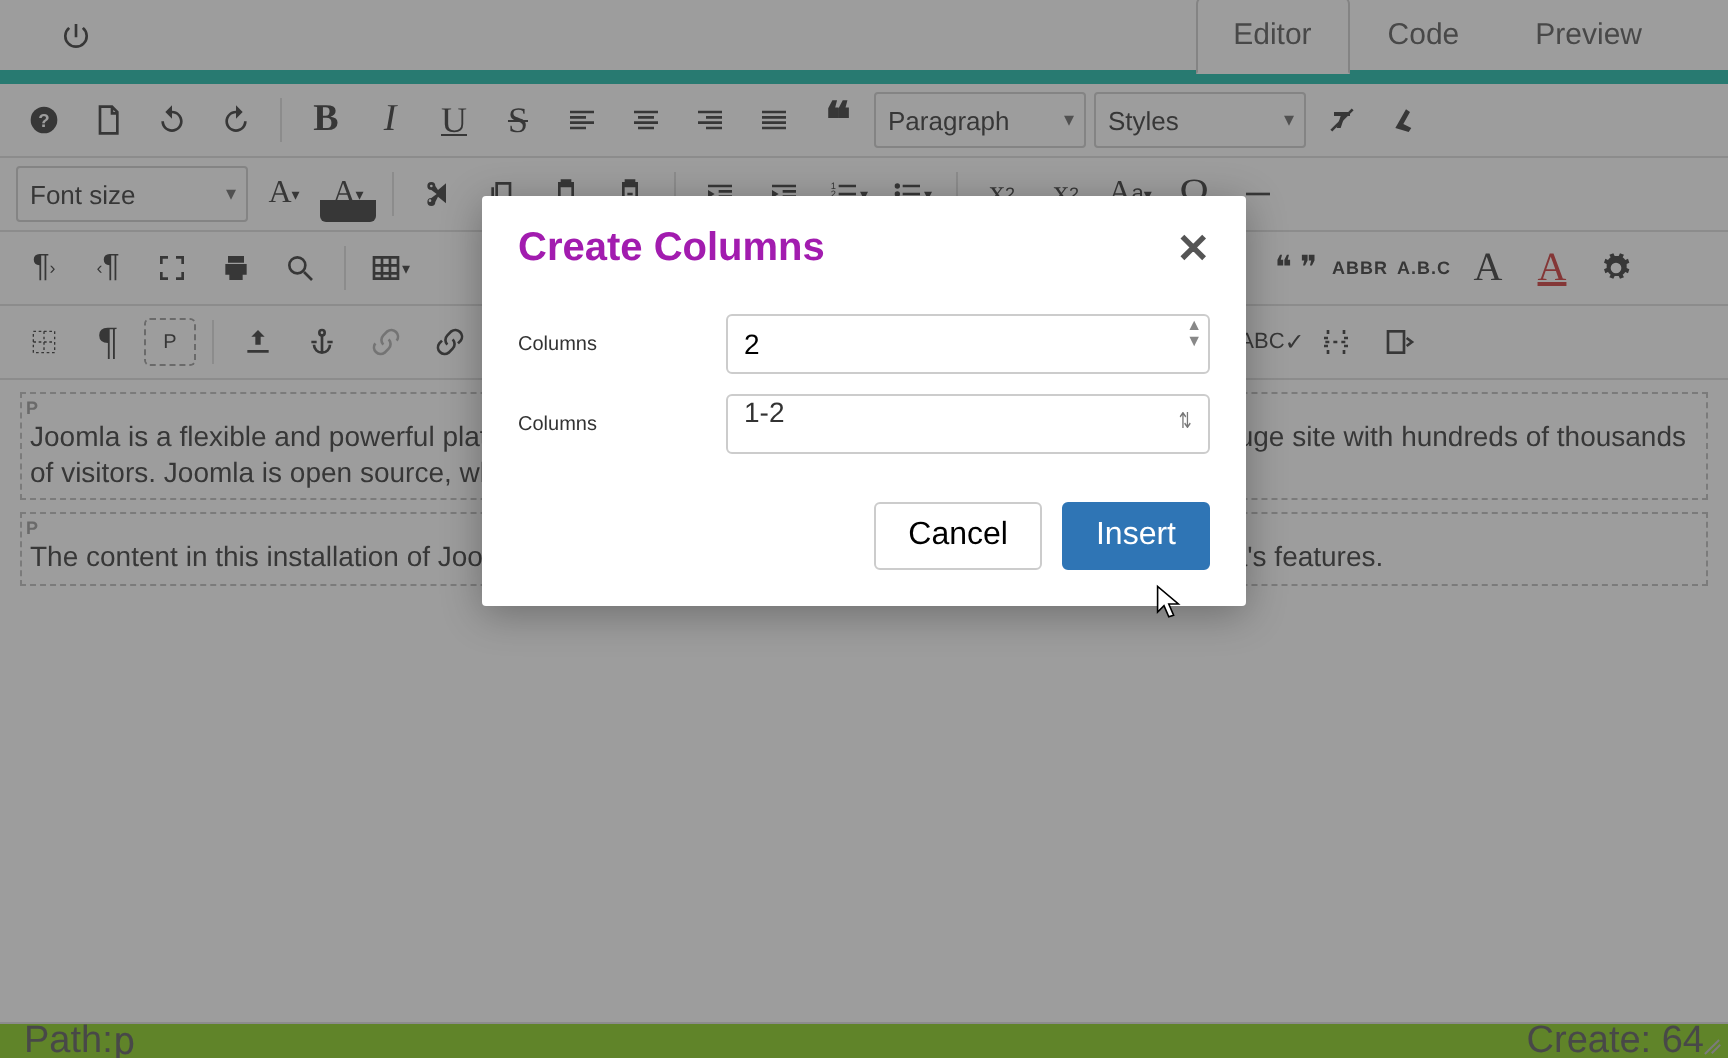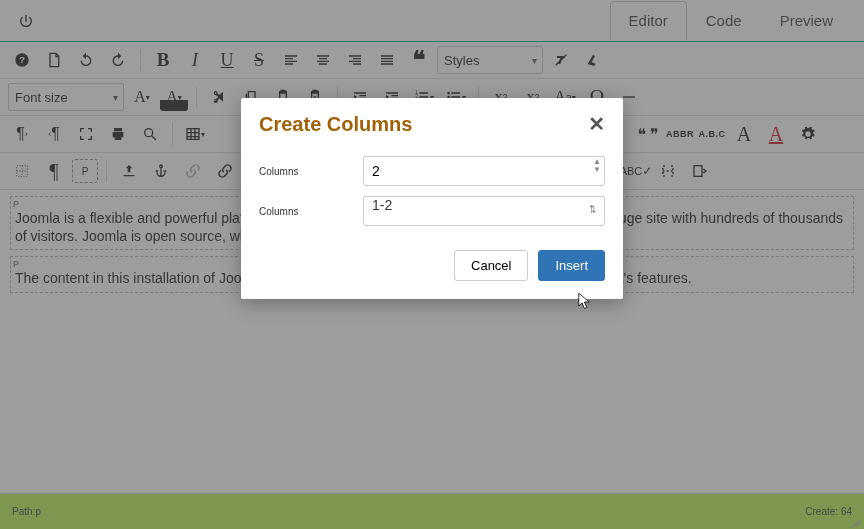--- a/index.html
+++ b/index.html
@@ -1,51 +1,51 @@
 <!DOCTYPE html>
 <html><head>
 <meta charset="utf-8">
 <style>
 *{box-sizing:border-box;margin:0;padding:0;font-family:Arial,Helvetica,sans-serif}
 body{width:864px;height:529px;overflow:hidden;background:#fff;position:relative;font-size:13px;color:#333}
-.top{height:42px;border-bottom:1px solid #14b8a6;display:flex;align-items:center;padding:0 12px}
+.top{height:42px;border-bottom:7px solid #14b8a6;display:flex;align-items:center;padding:0 24px}
 .top-left{flex:1}
 .tabs{display:flex;gap:0}
 .tab{padding:10px 18px;border:1px solid transparent;cursor:pointer;font-size:15px;color:#555}
 .tab.active{border:1px solid #ccc;border-bottom-color:#fff;background:#fff;border-radius:4px 4px 0 0}
 .tb{border-bottom:1px solid #ddd;padding:4px 8px;display:flex;align-items:center;gap:4px;flex-wrap:wrap}
 .btn{width:28px;height:28px;display:inline-flex;align-items:center;justify-content:center;cursor:pointer;border-radius:3px;color:#333;font-size:16px}
 .btn svg{width:16px;height:16px;fill:currentColor}
 .sep{width:1px;height:22px;background:#ddd;margin:0 4px}
 .sel{height:28px;border:1px solid #ccc;background:#fff;padding:2px 20px 2px 6px;font-size:13px;position:relative;display:inline-flex;align-items:center;border-radius:2px;cursor:pointer}
 .sel::after{content:"▾";position:absolute;right:5px;font-size:10px;color:#666}
 .abbr{font-size:9px;font-weight:bold;letter-spacing:0.5px}
 .content{padding:6px 10px}
 .block{border:1px dashed #bbb;margin-bottom:6px;position:relative;padding:2px 4px 4px 4px}
 .block .tag{position:absolute;top:2px;left:2px;font-size:9px;color:#999;font-weight:bold}
 .block p{font-size:14px;color:#333;line-height:1.3;margin-top:10px}
-.status{position:absolute;bottom:0;left:0;right:0;height:36px;border-top:1px solid #ddd;display:flex;align-items:center;padding:0 12px;font-size:10px;color:#555;background:#bef264}
+.status{position:absolute;bottom:0;left:0;right:0;height:18px;border-top:1px solid #ddd;display:flex;align-items:center;padding:0 12px;font-size:19px;color:#555;background:#84cc16}
 .status .r{margin-left:auto}
 .overlay{position:absolute;inset:0;background:rgba(60,60,60,0.5);display:flex;align-items:flex-start;justify-content:center;padding-top:98px}
 .modal{width:382px;background:#fff;border-radius:2px;box-shadow:0 4px 20px rgba(0,0,0,0.3)}
 .mhead{display:flex;align-items:center;padding:14px 18px}
-.mhead h2{font-size:20px;font-weight:bold;color:#a16207;flex:1}
+.mhead h2{font-size:20px;font-weight:bold;color:#a21caf;flex:1}
 .close{font-size:20px;color:#555;cursor:pointer;font-weight:bold}
 .mbody{padding:6px 18px 14px 18px}
 .row{display:flex;align-items:center;margin-bottom:10px}
 .row label{width:104px;font-size:10px;color:#333}
 .nin,.msel{flex:1;height:30px;border:1px solid #ccc;border-radius:3px;padding:0 8px;font-size:14px;background:#fff}
 .nwrap{flex:1;position:relative}
 .nwrap .nin{width:100%}
 .spin{position:absolute;right:4px;top:2px;display:flex;flex-direction:column;font-size:8px;color:#888;line-height:1}
 .mselw{flex:1;position:relative}
 .mselw .msel{width:100%}
 .mselw::after{content:"⇅";position:absolute;right:8px;top:7px;font-size:11px;color:#777;transform:scaleX(0.7)}
 .mfoot{display:flex;justify-content:flex-end;gap:10px;padding:0 18px 18px 18px}
-.mbtn{padding:7px 16px;border:1px solid #ccc;border-radius:3px;font-size:13px;cursor:pointer;background:#fff}
+.mbtn{padding:7px 16px;border:1px solid #ccc;border-radius:3px;font-size:16px;cursor:pointer;background:#fff}
 .mbtn.pri{background:#2f75b5;border-color:#2f75b5;color:#fff}
 .cursor{position:absolute;width:16px;height:20px;pointer-events:none}
 .resize{position:absolute;bottom:3px;right:3px;width:12px;height:12px}
 .resize::before,.resize::after{content:"";position:absolute;background:#bbb}
 .resize::before{width:10px;height:1px;bottom:2px;right:0;transform:rotate(-45deg)}
 .resize::after{width:6px;height:1px;bottom:1px;right:0;transform:rotate(-45deg)}
 </style>
 </head>
 <body>
 
@@ -105,20 +105,21 @@
       <svg viewBox="0 0 24 24">
         <path d="M3 5h18v2H3zm6 4h12v2H9zm-6 4h18v2H3zm6 4h12v2H9z"></path>
       </svg>
     </span>
   <span class="btn">
       <svg viewBox="0 0 24 24">
         <path d="M3 5h18v2H3zm0 4h18v2H3zm0 4h18v2H3zm0 4h18v2H3z"></path>
       </svg>
     </span>
   <span class="btn" style="font-family:serif;font-size:24px;font-weight:bold">❝</span>
+  <span class="sel" style="width:106px">Paragraph</span>
   <span class="sel" style="width:106px">Styles</span>
   <span class="btn">
       <svg viewBox="0 0 24 24">
         <path d="M6 6h12v3h-4l-3 9H8l3-9H6z"></path>
         <line x1="4" y1="20" x2="20" y2="4" stroke="#333" stroke-width="2"></line>
       </svg>
     </span>
   <span class="btn">
       <svg viewBox="0 0 24 24">
         <path d="M4 18l8-14 3 2-5 9 6 3-2 3z"></path>

